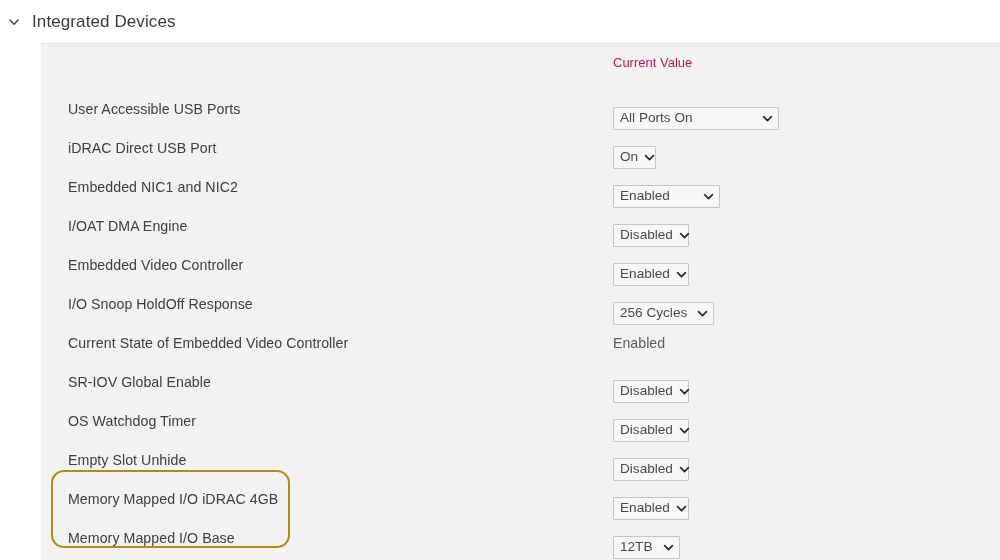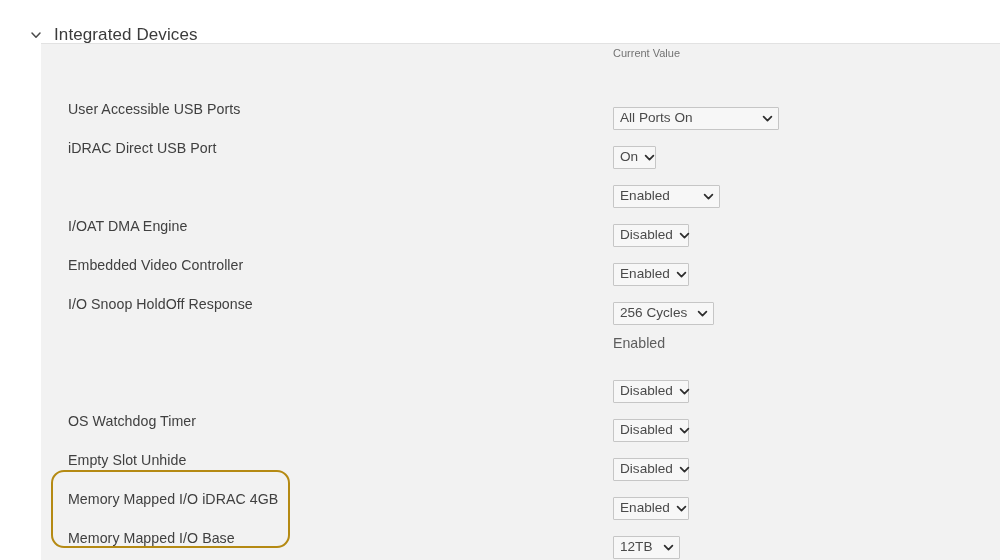--- a/index.html
+++ b/index.html
@@ -17,22 +17,22 @@
 
   
   .section-header {
     position: absolute;
     left: 0;
     top: 0;
     width: 1000px;
     height: 43px;
     background: #ffffff;
     display: flex;
-    align-items: flex-end;
-    padding-left: 28px;
+    align-items: center;
+    padding-left: 6px;
     box-sizing: border-box;
   }
   .chevron-icon {
     width: 16px;
     height: 16px;
     display: inline-flex;
     align-items: center;
     justify-content: center;
     margin-right: 10px;
     flex: 0 0 auto;
@@ -54,23 +54,23 @@
     width: 959px;
     height: 517px;
     background: #f2f2f2;
     border-top: 1px solid #e2e2e2;
     box-sizing: border-box;
   }
 
   .col-header {
     position: absolute;
     left: 572px;
-    top: 3px;
-    font-size: 11px;
-    color: #737373;
+    top: 11px;
+    font-size: 13px;
+    color: #be185d;
     white-space: nowrap;
   }
 
   .rows {
     position: absolute;
     left: 0;
     top: 45px;
     width: 959px;
   }
 
@@ -195,20 +195,21 @@
           <span class="sel-arrow">
             <svg width="11" height="11" viewBox="0 0 11 11">
                 <path d="M1.6 3.6 L5.5 7.6 L9.4 3.6" fill="none" stroke="#2d2d2d" stroke-width="1.7" stroke-linecap="round" stroke-linejoin="round"></path>
               </svg>
           </span>
         </div>
       </div>
     </div>
 
     <div class="row">
+      <span class="row-label">Embedded NIC1 and NIC2</span>
       <div class="row-control">
         <div class="sel w-enabled1">
           <span class="sel-text">Enabled</span>
           <span class="sel-arrow">
             <svg width="11" height="11" viewBox="0 0 11 11">
                 <path d="M1.6 3.6 L5.5 7.6 L9.4 3.6" fill="none" stroke="#2d2d2d" stroke-width="1.7" stroke-linecap="round" stroke-linejoin="round"></path>
               </svg>
           </span>
         </div>
       </div>
@@ -250,26 +251,28 @@
           <span class="sel-arrow">
             <svg width="11" height="11" viewBox="0 0 11 11">
                 <path d="M1.6 3.6 L5.5 7.6 L9.4 3.6" fill="none" stroke="#2d2d2d" stroke-width="1.7" stroke-linecap="round" stroke-linejoin="round"></path>
               </svg>
           </span>
         </div>
       </div>
     </div>
 
     <div class="row">
+      <span class="row-label">Current State of Embedded Video Controller</span>
       <div class="row-control">
         <span class="static-value">Enabled</span>
       </div>
     </div>
 
     <div class="row">
+      <span class="row-label">SR-IOV Global Enable</span>
       <div class="row-control">
         <div class="sel w-std">
           <span class="sel-text">Disabled</span>
           <span class="sel-arrow">
             <svg width="11" height="11" viewBox="0 0 11 11">
                 <path d="M1.6 3.6 L5.5 7.6 L9.4 3.6" fill="none" stroke="#2d2d2d" stroke-width="1.7" stroke-linecap="round" stroke-linejoin="round"></path>
               </svg>
           </span>
         </div>
       </div>

